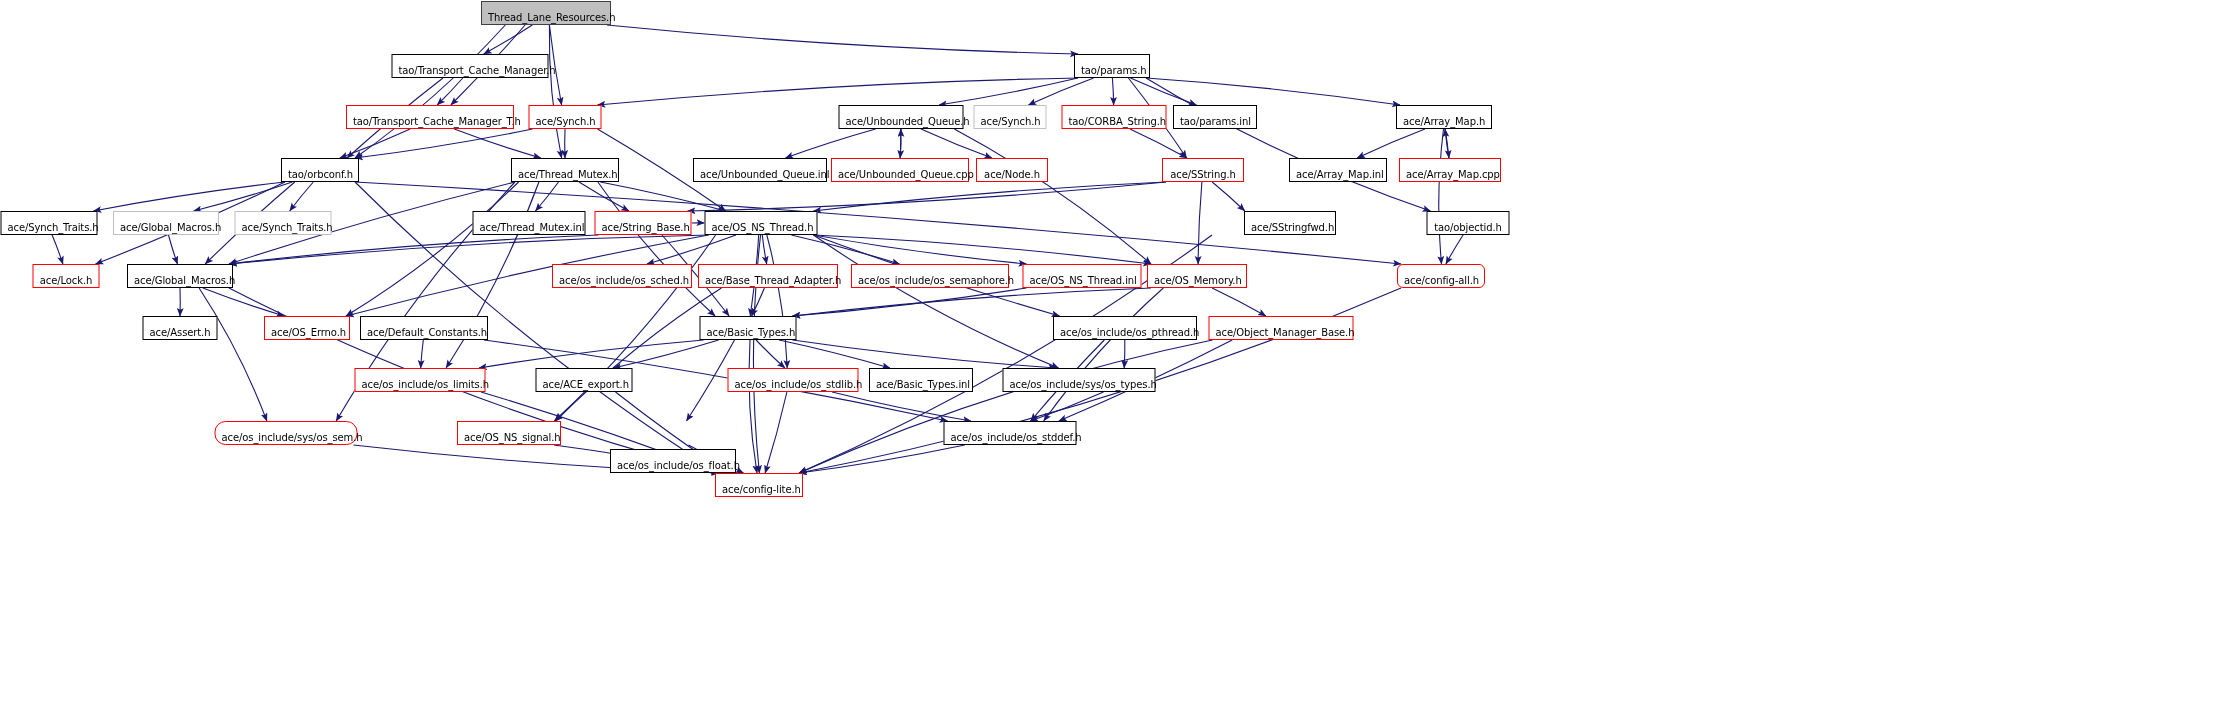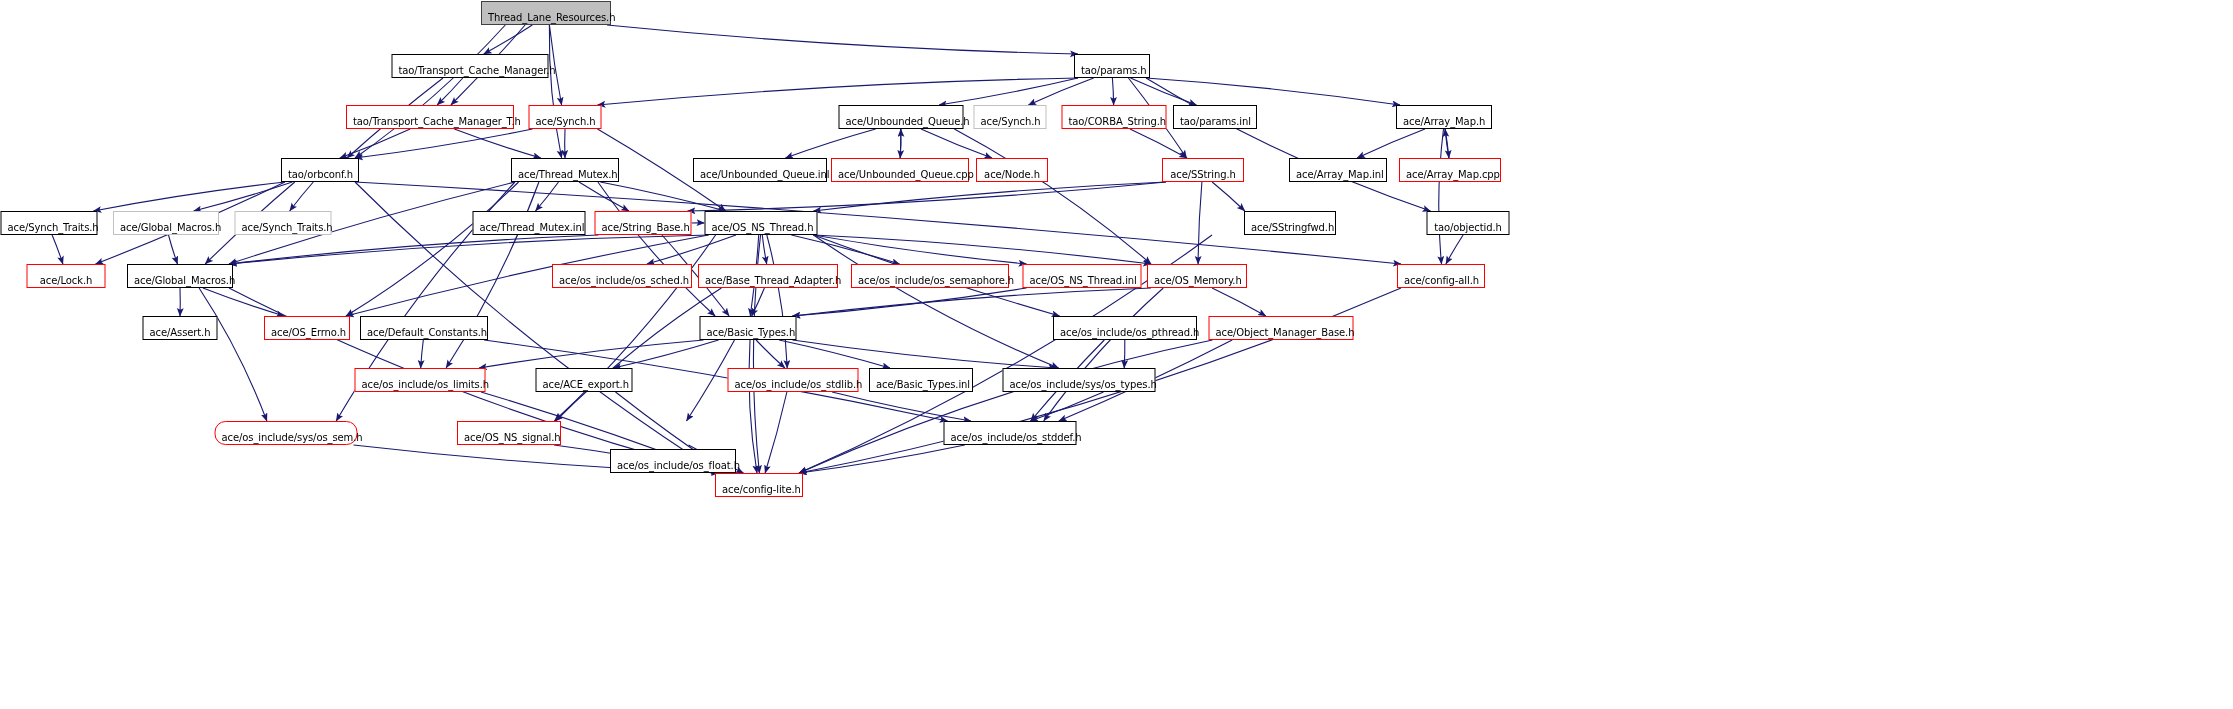--- a/index.html
+++ b/index.html
@@ -169,28 +169,28 @@
       <div class="node" style="left: 1338px; top: 170px; width: 98px;"><span>ace/Array_Map.inl</span></div>
       <div class="node red" style="left: 1450px; top: 170px; width: 102px;"><span>ace/Array_Map.cpp</span></div>
       <div class="node" style="left: 49px; top: 223px; width: 97px;"><span>ace/Synch_Traits.h</span></div>
       <div class="node grayborder" style="left: 166px; top: 223px; width: 106px;"><span>ace/Global_Macros.h</span></div>
       <div class="node grayborder" style="left: 283px; top: 223px; width: 97px;"><span>ace/Synch_Traits.h</span></div>
       <div class="node" style="left: 529px; top: 223px; width: 113px;"><span>ace/Thread_Mutex.inl</span></div>
       <div class="node red" style="left: 643px; top: 223px; width: 97px;"><span>ace/String_Base.h</span></div>
       <div class="node" style="left: 761px; top: 223px; width: 113px;"><span>ace/OS_NS_Thread.h</span></div>
       <div class="node" style="left: 1254px; top: 223px; width: 92px; margin-left: 36px;"><span>ace/SStringfwd.h</span></div>
       <div class="node" style="left: 1468px; top: 223px; width: 83px;"><span>tao/objectid.h</span></div>
-      <div class="node red" style="left: 66px; top: 276px; width: 79px;"><span>ace/Lock.h</span></div>
+      <div class="node red" style="left: 66px; top: 276px; width: 67px;"><span>ace/Lock.h</span></div>
       <div class="node" style="left: 180px; top: 276px; width: 106px;"><span>ace/Global_Macros.h</span></div>
       <div class="node red" style="left: 622px; top: 276px; width: 140px;"><span>ace/os_include/os_sched.h</span></div>
       <div class="node red" style="left: 768px; top: 276px; width: 140px;"><span>ace/Base_Thread_Adapter.h</span></div>
       <div class="node red" style="left: 930px; top: 276px; width: 158px;"><span>ace/os_include/os_semaphore.h</span></div>
       <div class="node red" style="left: 1082px; top: 276px; width: 119px;"><span>ace/OS_NS_Thread.inl</span></div>
       <div class="node red" style="left: 1197px; top: 276px; width: 100px;"><span>ace/OS_Memory.h</span></div>
-      <div class="node red" style="left: 1441px; top: 276px; width: 88px;"><span>ace/config-all.h</span></div>
+      <div class="node red" style="left: 1441px; top: 276px; width: 88px; border-radius: 6px;"><span>ace/config-all.h</span></div>
       <div class="node" style="left: 180px; top: 328px; width: 75px;"><span>ace/Assert.h</span></div>
       <div class="node red" style="left: 307px; top: 328px; width: 86px;"><span>ace/OS_Errno.h</span></div>
       <div class="node" style="left: 424px; top: 328px; width: 128px;"><span>ace/Default_Constants.h</span></div>
       <div class="node" style="left: 748px; top: 328px; width: 97px;"><span>ace/Basic_Types.h</span></div>
       <div class="node" style="left: 1125px; top: 328px; width: 144px;"><span>ace/os_include/os_pthread.h</span></div>
       <div class="node red" style="left: 1281px; top: 328px; width: 145px;"><span>ace/Object_Manager_Base.h</span></div>
       <div class="node red" style="left: 420px; top: 380px; width: 131px;"><span>ace/os_include/os_limits.h</span></div>
       <div class="node" style="left: 584px; top: 380px; width: 97px;"><span>ace/ACE_export.h</span></div>
       <div class="node red" style="left: 793px; top: 380px; width: 131px;"><span>ace/os_include/os_stdlib.h</span></div>
       <div class="node" style="left: 921px; top: 380px; width: 104px;"><span>ace/Basic_Types.inl</span></div>

